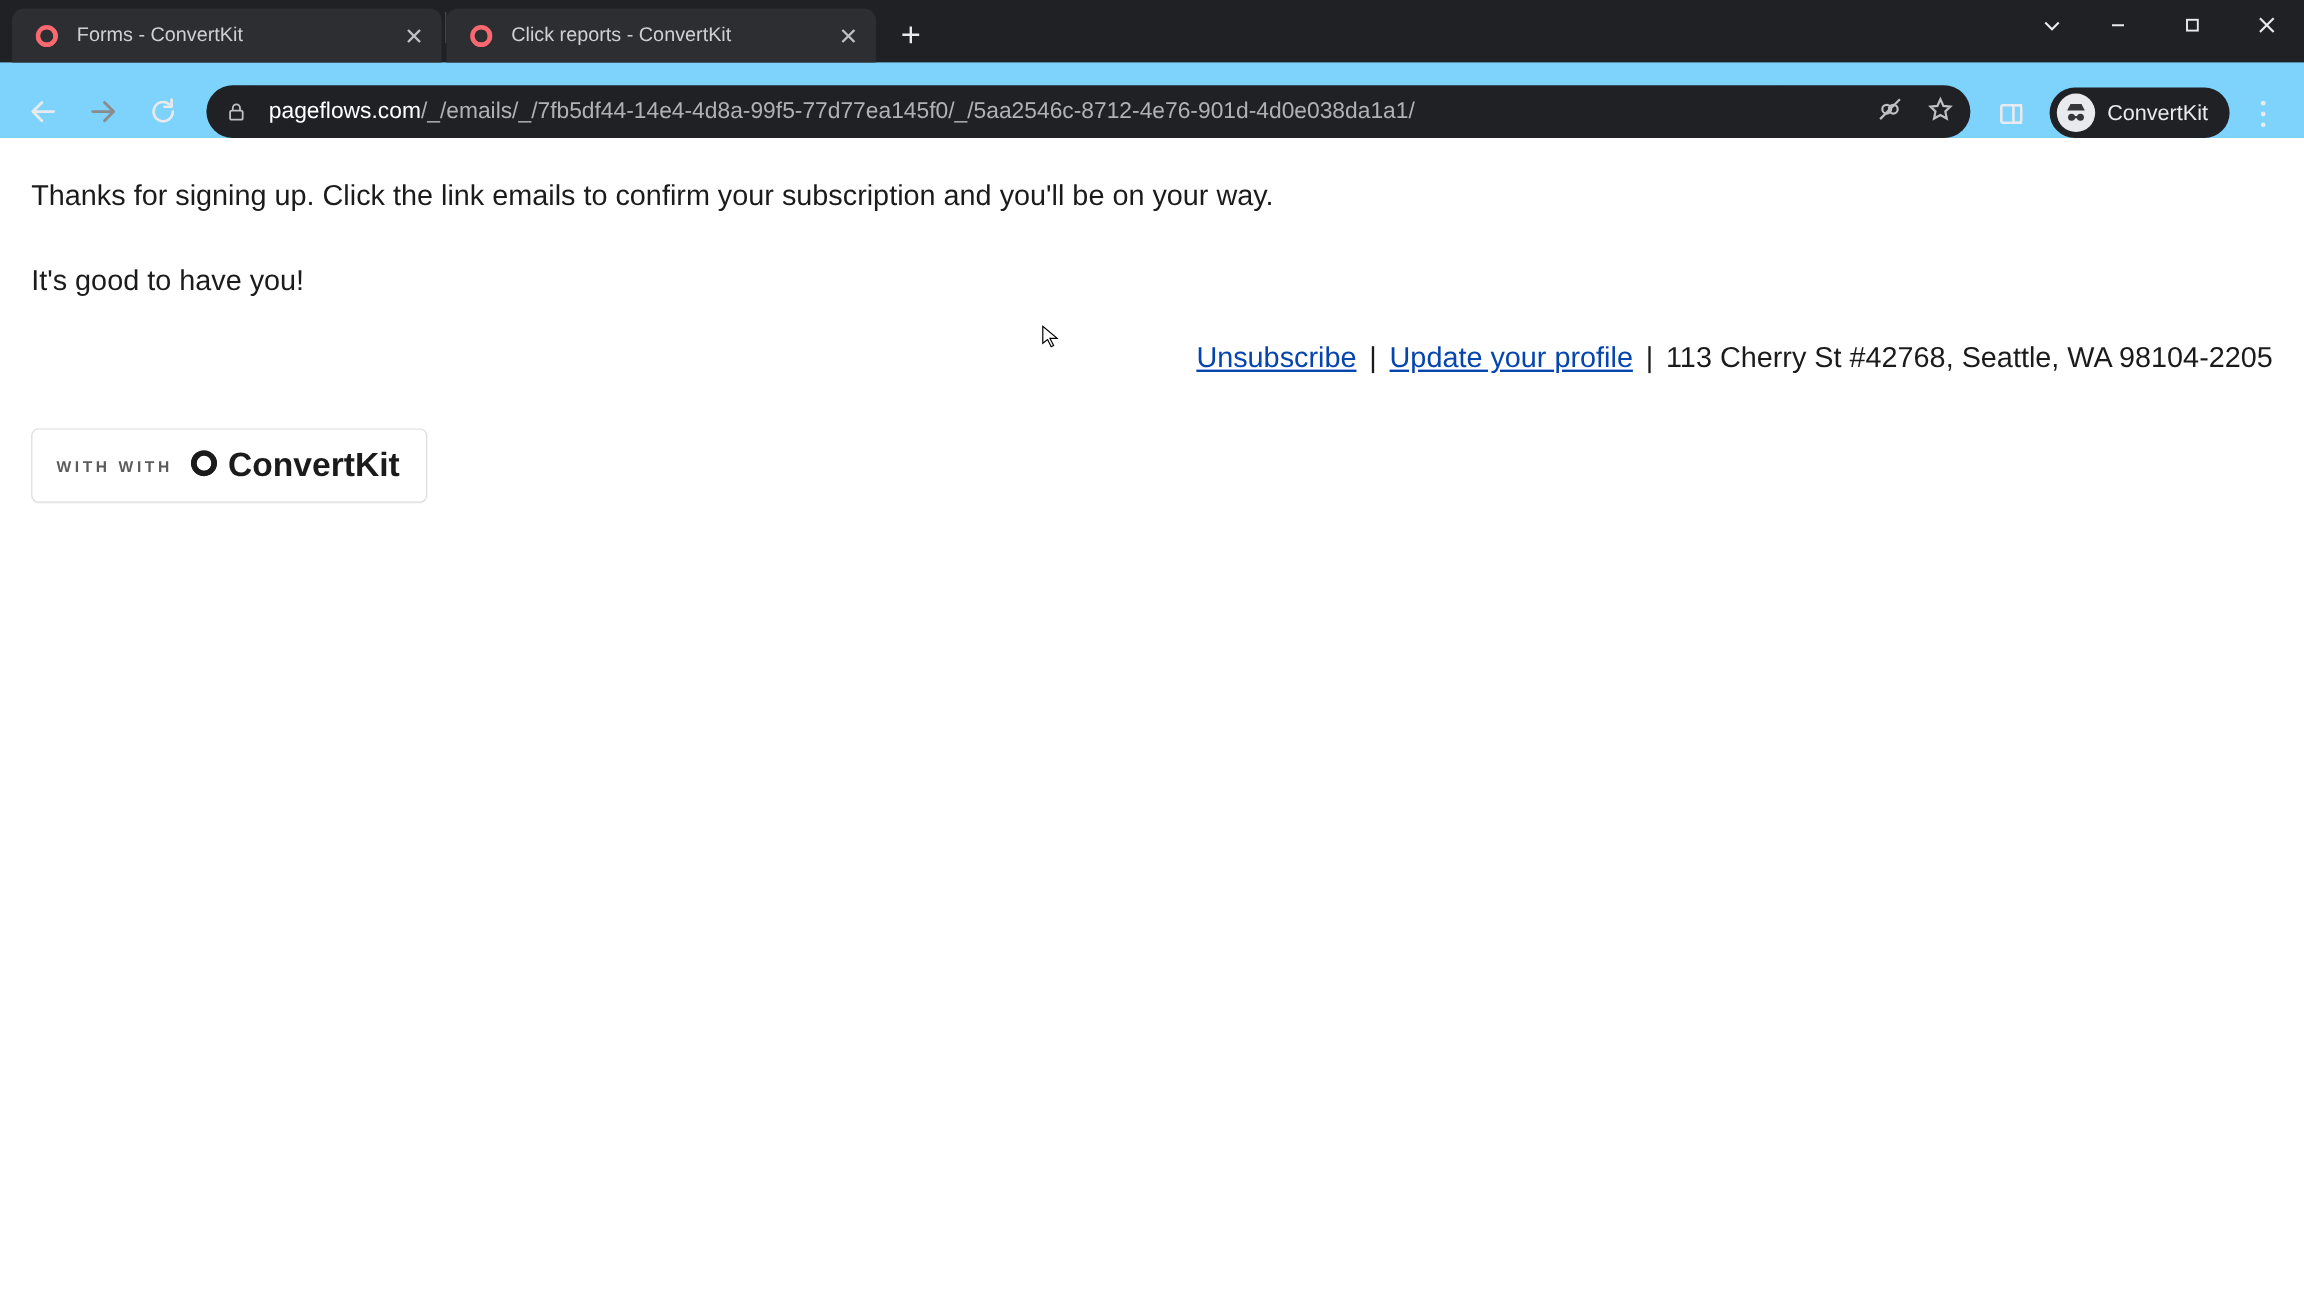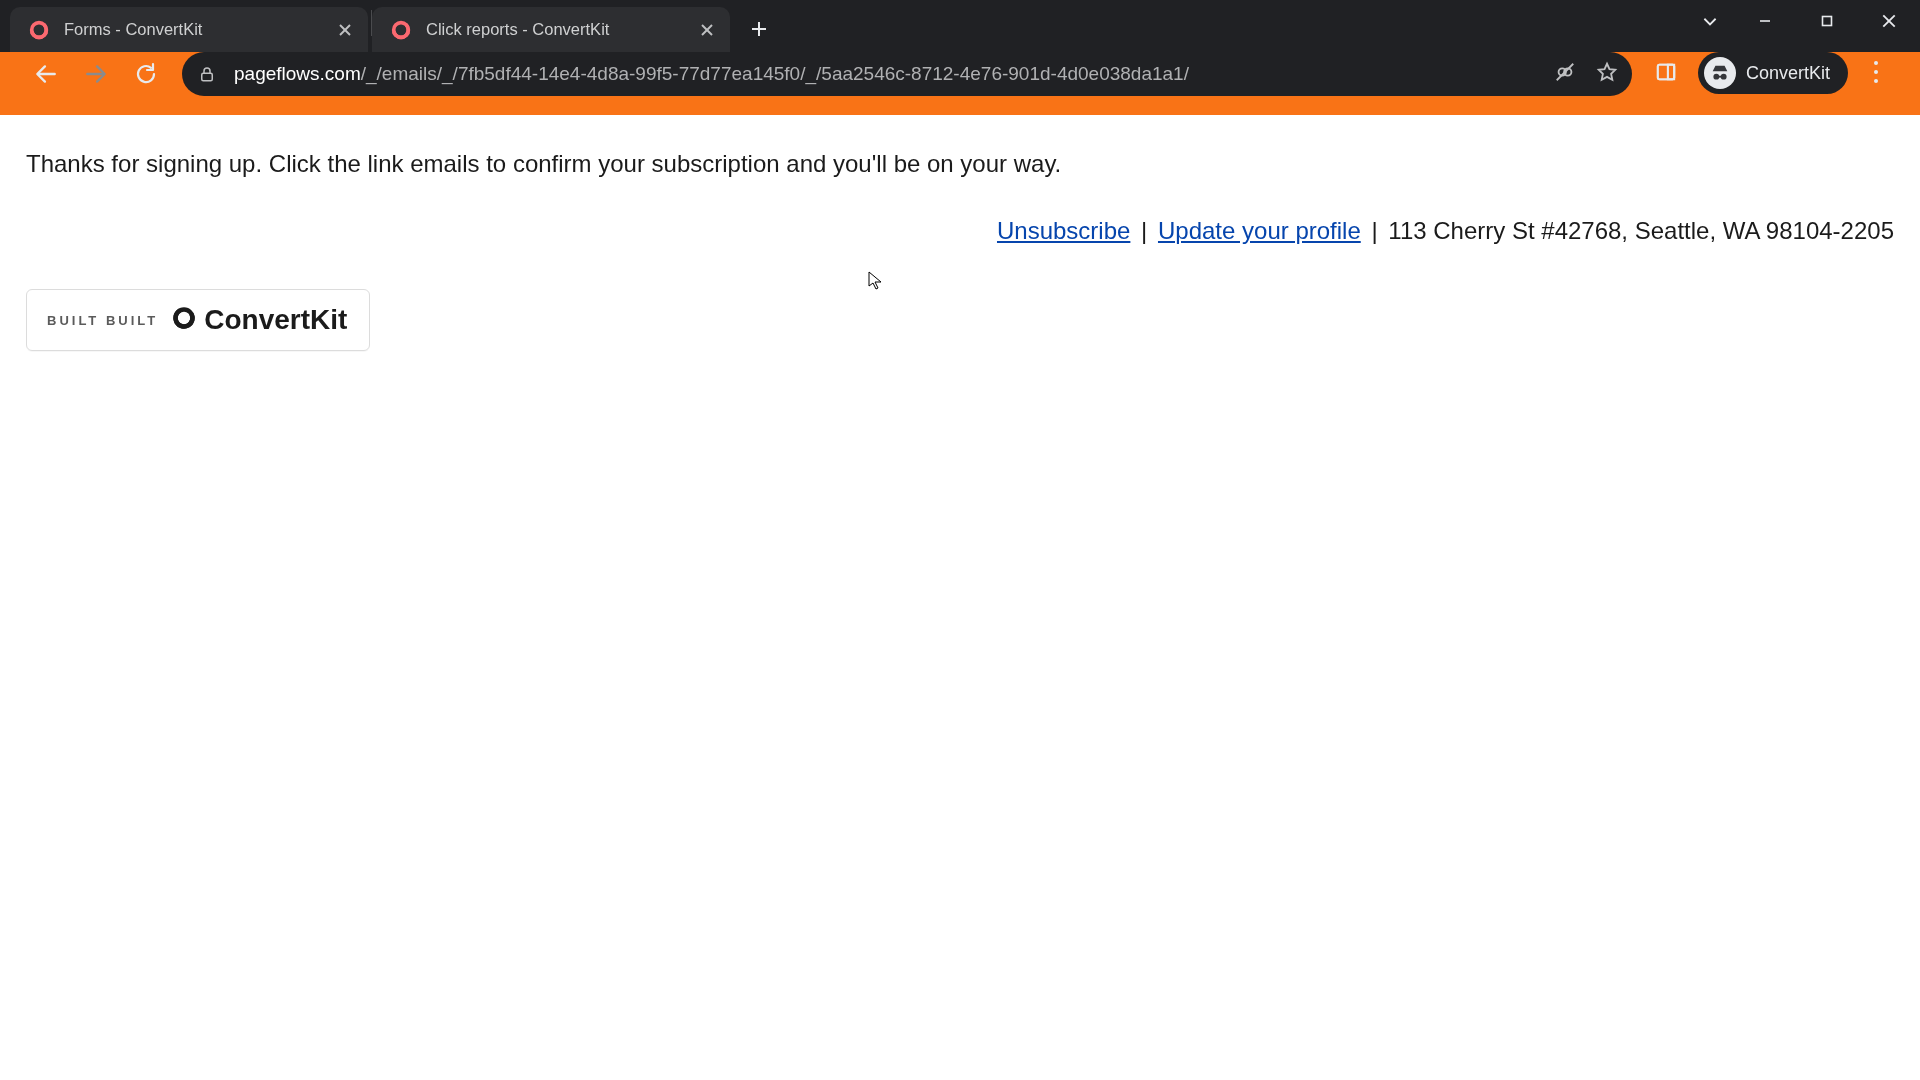--- a/index.html
+++ b/index.html
@@ -55,24 +55,24 @@
   .win-ctrls .wc {
     width: 62px; height: 42px; display:flex; align-items:center; justify-content:center; cursor:pointer;
   }
   .win-ctrls svg * { stroke: #e8eaed; stroke-width: 1.6; fill: none; }
   .tabs-chevron { width: 48px; height:42px; display:flex; align-items:center; justify-content:center; cursor:pointer; }
 
   
   .toolbar {
     height: 63px;
     display: flex;
-    align-items: flex-start;
-    padding: 0 24px;
+    align-items: flex-end;
+    padding: 0 14px;
     gap: 6px;
-    background: #f97316;
+    background: #7dd3fc;
   }
   .nav-btn {
     width: 44px; height: 44px; border-radius: 50%;
     display:flex; align-items:center; justify-content:center; cursor:pointer;
   }
   .nav-btn svg * { stroke: #e8eaed; stroke-width: 2.2; fill:none; stroke-linecap: round; stroke-linejoin: round; }
   .nav-btn.dim svg * { stroke: #8a8b8d; }
 
   .omnibox {
     flex: 1;
@@ -335,31 +335,32 @@
         </div>
     </div>
   </div>
 </div>
 
 <div class="viewport">
 
   <p class="body-text">Thanks for signing up. Click the link emails to confirm your subscription and you'll be on your way.</p>
 
 
+  <p class="good">It's good to have you!</p>
 
   <p class="footer-line">
     <a>Unsubscribe</a>
     <span class="sep-pipe">|</span>
     <a>Update your profile</a>
     <span class="sep-pipe">|</span>
     <span>113 Cherry St #42768, Seattle, WA 98104-2205</span>
   </p>
 
   <div class="ck-badge">
-    <span class="bw">BUILT BUILT</span>
+    <span class="bw">WITH WITH</span>
     <span class="ck-logo">
       <span>
         <svg viewBox="0 0 24 24" width="24" height="24">
           <circle cx="12" cy="12" r="8.5" fill="none" stroke="#1b1b1b" stroke-width="4.5"></circle>
           <circle cx="12" cy="12" r="8.5" fill="none" stroke="#1b1b1b" stroke-width="4.5" stroke-dasharray="40 60" transform="rotate(-30 12 12)"></circle>
         </svg>
       </span>
       <span class="ck-name">ConvertKit</span>
     </span>
   </div>

